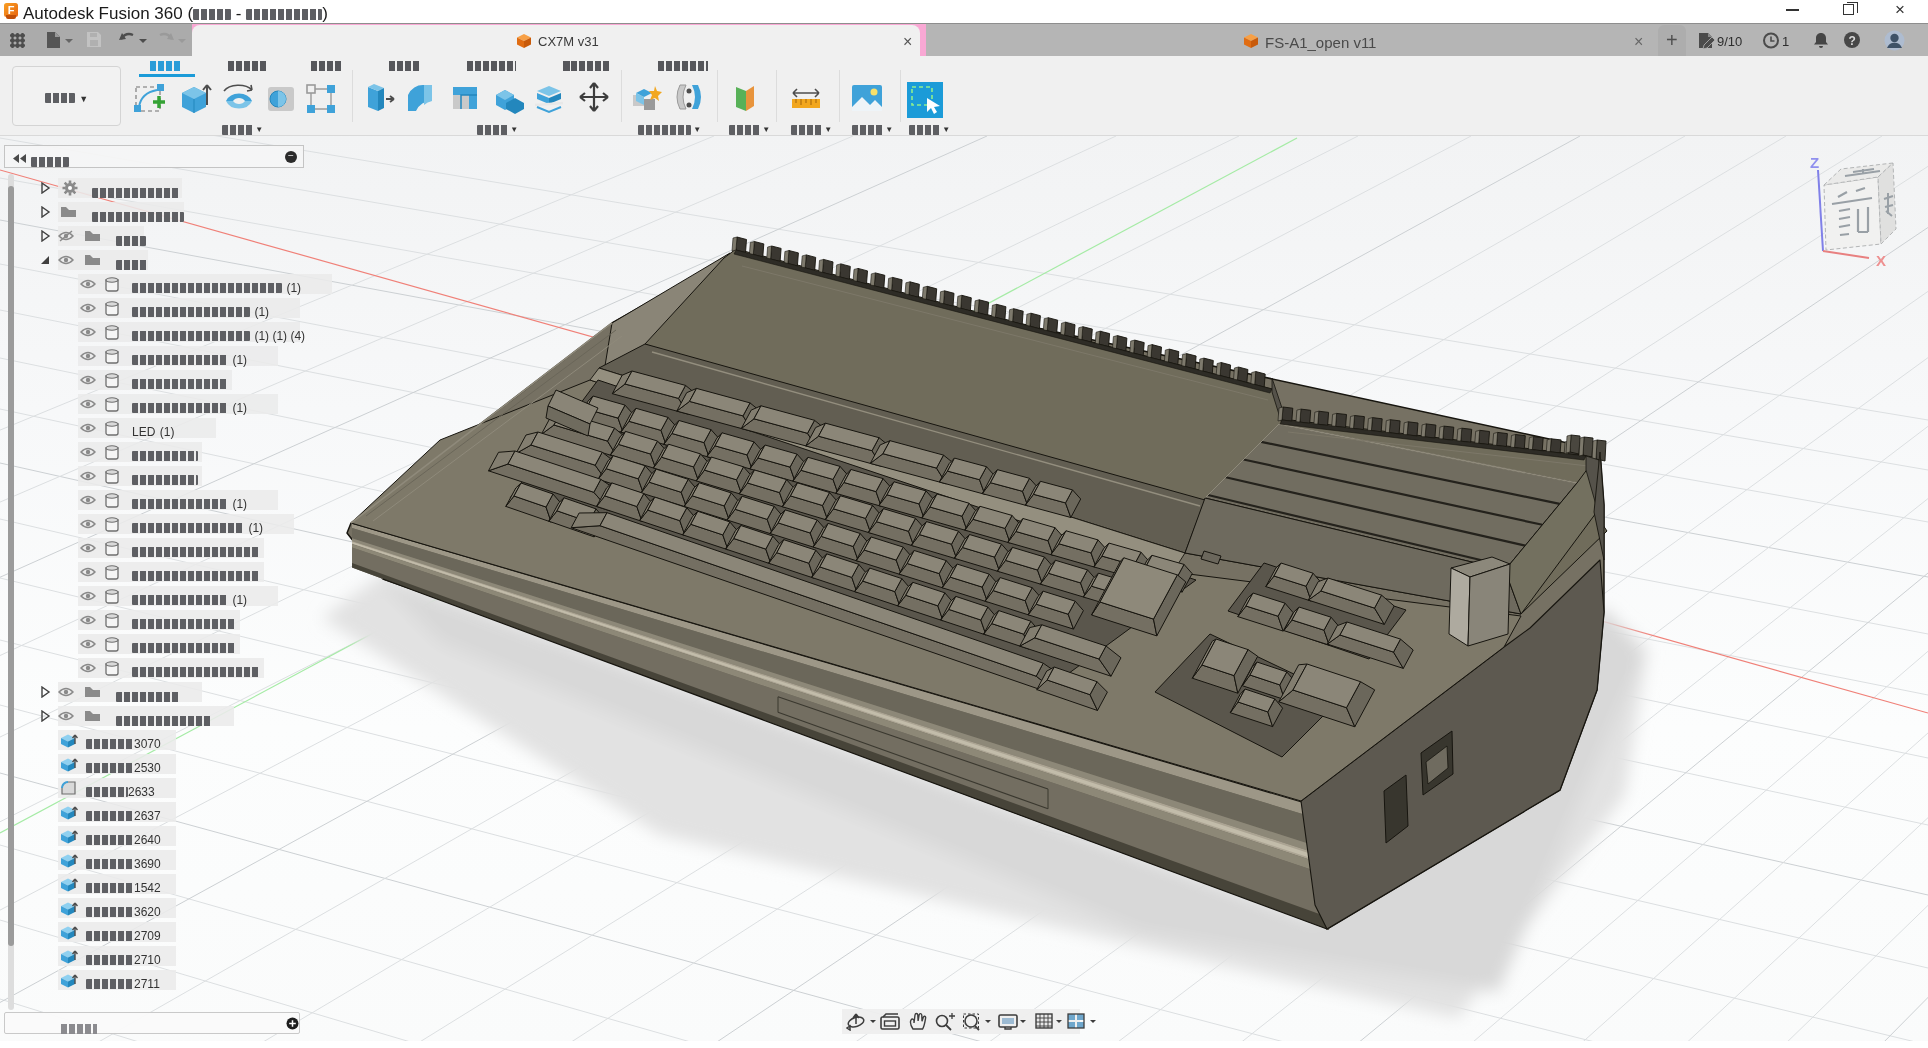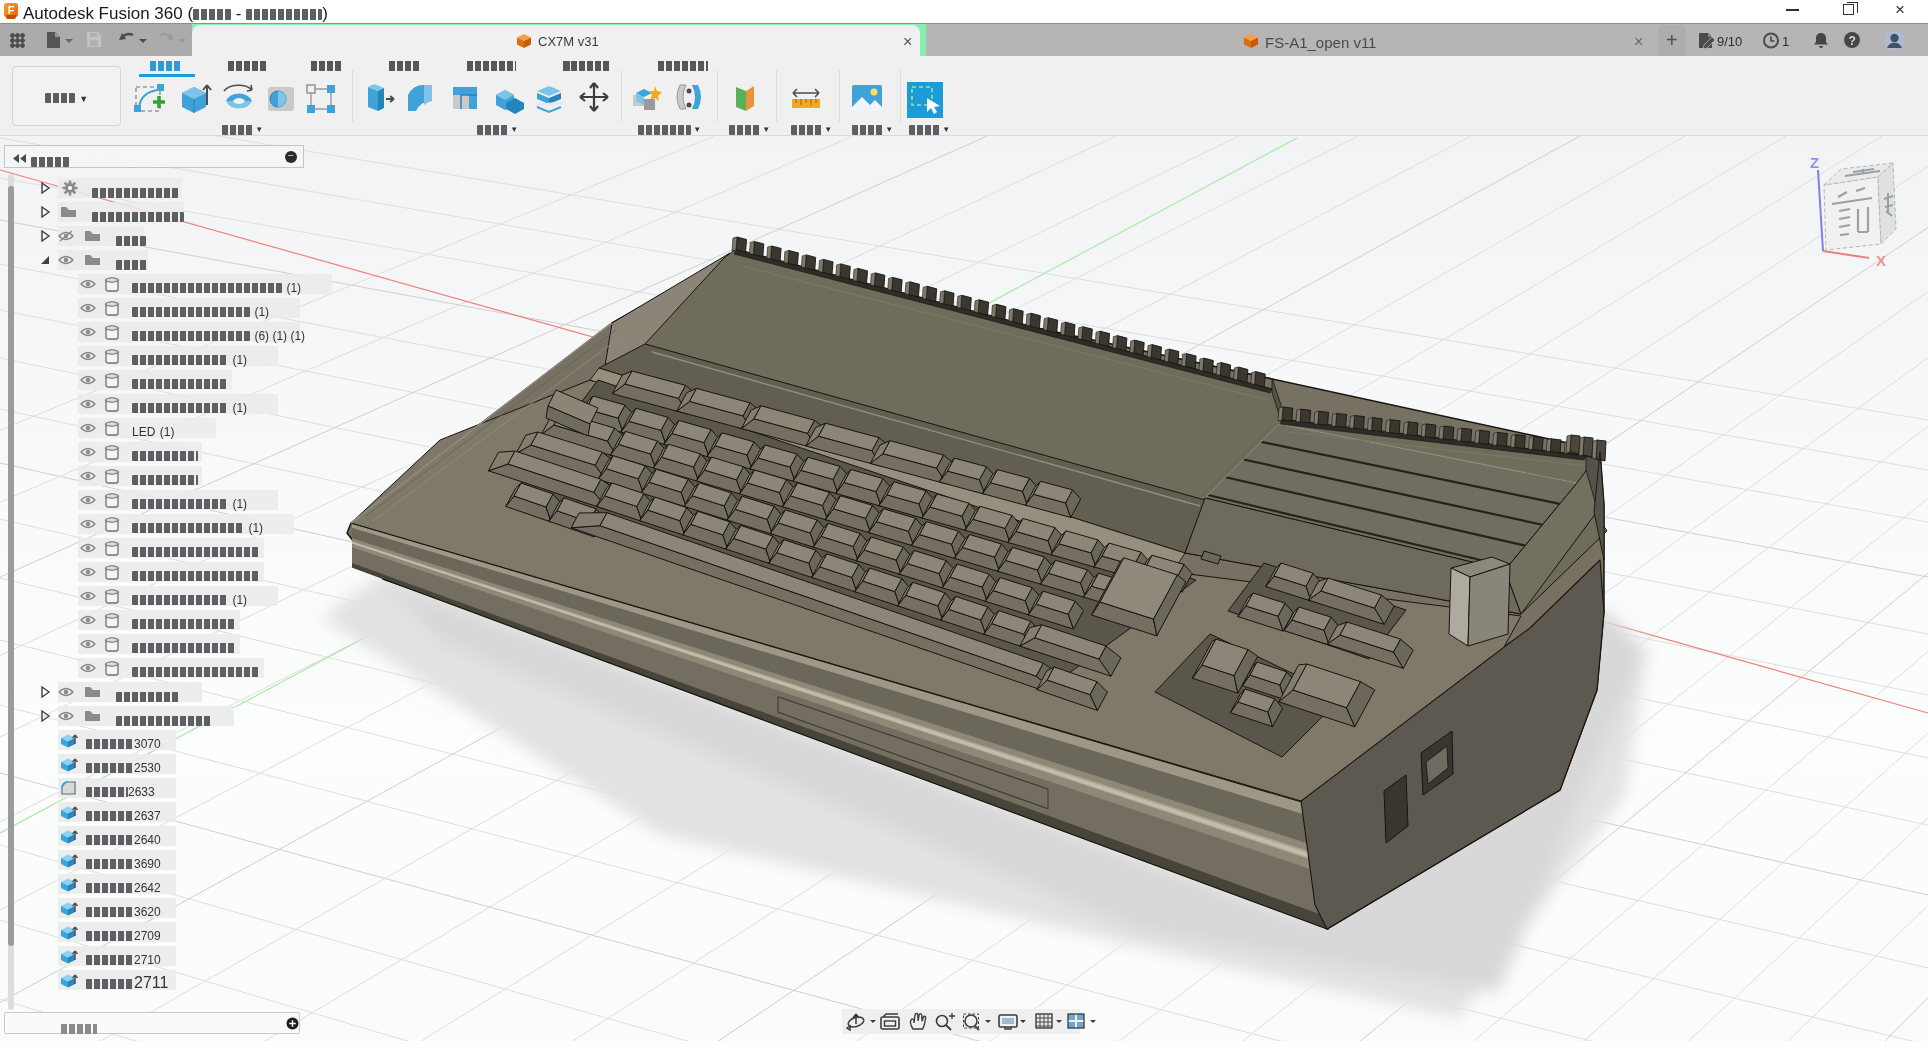--- a/index.html
+++ b/index.html
@@ -9,21 +9,21 @@
 <div class="abs" style="left:0;top:0;width:1928px;height:1048px;background:#fff">
 <div class="abs" style="left:0;top:0;width:1928px;height:23px;background:#ffffff">
 <div class="abs" style="left:4px;top:3px;width:14px;height:14px;background:linear-gradient(135deg,#f9a025,#e8650f);border-radius:2.5px;color:#fff;font-weight:bold;font-size:11px;text-align:center;line-height:14px">F</div>
       <div class="abs" style="left:6px;top:15px;width:10px;height:4px;background:#c14f08;border-radius:0 0 2px 2px"></div>
 <div class="abs" style="left:23px;top:4px;font-size:17px;color:#1a1a1a">Autodesk Fusion 360 (<span class="g" style="width:38px;height:11px"></span> - <span class="g" style="width:76px;height:11px"></span>)</div>
 <div class="abs" style="left:1786px;top:9px;width:13px;height:1.5px;background:#333"></div>
 <div class="abs" style="left:1843px;top:4px;width:11px;height:11px;border:1.5px solid #333"></div>
 <div class="abs" style="left:1847px;top:2px;width:11px;height:11px;border-top:1.5px solid #333;border-right:1.5px solid #333"></div>
 <div class="abs" style="left:1895px;top:3px;font-size:17px;color:#333;line-height:14px">×</div>
 </div>
-<div class="abs" style="left:0;top:23px;width:1928px;height:33px;background:#86efac;border-top:1px solid #8e8e8e">
+<div class="abs" style="left:0;top:23px;width:1928px;height:33px;background:#f9a8d4;border-top:1px solid #8e8e8e">
 <div class="abs" style="left:0;top:0;width:192px;height:33px;background:#ababab"></div>
 <div class="abs" style="left:10px;top:9px;width:15px;height:15px;background:
 radial-gradient(circle 2.2px at 2.5px 2.5px,#4d4d4d 2.2px,transparent 2.3px),radial-gradient(circle 2.2px at 7.5px 2.5px,#4d4d4d 2.2px,transparent 2.3px),radial-gradient(circle 2.2px at 12.5px 2.5px,#4d4d4d 2.2px,transparent 2.3px),
 radial-gradient(circle 2.2px at 2.5px 7.5px,#4d4d4d 2.2px,transparent 2.3px),radial-gradient(circle 2.2px at 7.5px 7.5px,#4d4d4d 2.2px,transparent 2.3px),radial-gradient(circle 2.2px at 12.5px 7.5px,#4d4d4d 2.2px,transparent 2.3px),
 radial-gradient(circle 2.2px at 2.5px 12.5px,#4d4d4d 2.2px,transparent 2.3px),radial-gradient(circle 2.2px at 7.5px 12.5px,#4d4d4d 2.2px,transparent 2.3px),radial-gradient(circle 2.2px at 12.5px 12.5px,#4d4d4d 2.2px,transparent 2.3px)"></div>
 <svg class="abs" style="left:45px;top:7px" width="30" height="19">
         <path d="M2,1 h8 l5,5 v11 h-13 z" fill="#555"></path>
         <path d="M10,1 l5,5 h-5 z" fill="#999"></path>
         <path d="M20,8 l4,4 l4,-4 z" fill="#666"></path>
       </svg>
@@ -836,21 +836,21 @@
       <span class="abs" style="left:132px;top:302px"><span class="g" style="width:118px"></span> <span style="font-size:12px;color:#333">(1)</span></span>
       <div class="abs" style="left:78px;top:322px;width:222px;height:20px;background:rgba(235,235,235,0.88)"></div>
       <svg class="abs" style="left:80px;top:326px" width="16" height="12">
         <path d="M1,6 q7,-7 14,0 q-7,7 -14,0 z" fill="none" stroke="#8a8a8a" stroke-width="1.5"></path>
         <circle cx="8" cy="6" r="2.2" fill="#8a8a8a"></circle>
       </svg>
       <svg class="abs" style="left:104px;top:325px" width="16" height="15">
         <path d="M2,3 h12 v9 a2,2 0 0 1 -2,2 h-8 a2,2 0 0 1 -2,-2 z" fill="#f5f5f5" stroke="#6f6f6f" stroke-width="1.3"></path>
         <path d="M2,3 a6,2.2 0 0 0 12,0 a6,2.2 0 0 0 -12,0 z" fill="#d9d9d9" stroke="#6f6f6f" stroke-width="1.1"></path>
       </svg>
-      <span class="abs" style="left:132px;top:326px"><span class="g" style="width:118px"></span> <span style="font-size:12px;color:#333">(6) (1) (1)</span></span>
+      <span class="abs" style="left:132px;top:326px"><span class="g" style="width:118px"></span> <span style="font-size:12px;color:#333">(1) (1) (4)</span></span>
       <div class="abs" style="left:78px;top:346px;width:200px;height:20px;background:rgba(235,235,235,0.88)"></div>
       <svg class="abs" style="left:80px;top:350px" width="16" height="12">
         <path d="M1,6 q7,-7 14,0 q-7,7 -14,0 z" fill="none" stroke="#8a8a8a" stroke-width="1.5"></path>
         <circle cx="8" cy="6" r="2.2" fill="#8a8a8a"></circle>
       </svg>
       <svg class="abs" style="left:104px;top:349px" width="16" height="15">
         <path d="M2,3 h12 v9 a2,2 0 0 1 -2,2 h-8 a2,2 0 0 1 -2,-2 z" fill="#f5f5f5" stroke="#6f6f6f" stroke-width="1.3"></path>
         <path d="M2,3 a6,2.2 0 0 0 12,0 a6,2.2 0 0 0 -12,0 z" fill="#d9d9d9" stroke="#6f6f6f" stroke-width="1.1"></path>
       </svg>
       <span class="abs" style="left:132px;top:350px"><span class="g" style="width:96px"></span> <span style="font-size:12px;color:#333">(1)</span></span>
@@ -1056,21 +1056,21 @@
         <path d="M16,12 v-9 M16,3 l-2.5,3 M16,3 l2.5,3" stroke="#4d4d4d" stroke-width="1.4" fill="none"></path>
       </svg>
       <span class="abs" style="left:86px;top:854px"><span class="g" style="width:48px"></span><span style="font-size:12px;color:#333">3690</span></span>
       <div class="abs" style="left:58px;top:874px;width:118px;height:20px;background:rgba(235,235,235,0.88)"></div>
       <svg class="abs" style="left:59px;top:876px" width="19" height="17">
         <path d="M2,6 l7,-3.5 l7,3.5 l-7,3.5 z" fill="#8fd0f0"></path>
         <path d="M2,6 l7,3.5 v6 l-7,-3.5 z" fill="#3fa2d9"></path>
         <path d="M16,6 l-7,3.5 v6 l7,-3.5 z" fill="#2387bd"></path>
         <path d="M16,12 v-9 M16,3 l-2.5,3 M16,3 l2.5,3" stroke="#4d4d4d" stroke-width="1.4" fill="none"></path>
       </svg>
-      <span class="abs" style="left:86px;top:878px"><span class="g" style="width:48px"></span><span style="font-size:12px;color:#333">2642</span></span>
+      <span class="abs" style="left:86px;top:878px"><span class="g" style="width:48px"></span><span style="font-size:12px;color:#333">1542</span></span>
       <div class="abs" style="left:58px;top:898px;width:118px;height:20px;background:rgba(235,235,235,0.88)"></div>
       <svg class="abs" style="left:59px;top:900px" width="19" height="17">
         <path d="M2,6 l7,-3.5 l7,3.5 l-7,3.5 z" fill="#8fd0f0"></path>
         <path d="M2,6 l7,3.5 v6 l-7,-3.5 z" fill="#3fa2d9"></path>
         <path d="M16,6 l-7,3.5 v6 l7,-3.5 z" fill="#2387bd"></path>
         <path d="M16,12 v-9 M16,3 l-2.5,3 M16,3 l2.5,3" stroke="#4d4d4d" stroke-width="1.4" fill="none"></path>
       </svg>
       <span class="abs" style="left:86px;top:902px"><span class="g" style="width:48px"></span><span style="font-size:12px;color:#333">3620</span></span>
       <div class="abs" style="left:58px;top:922px;width:118px;height:20px;background:rgba(235,235,235,0.88)"></div>
       <svg class="abs" style="left:59px;top:924px" width="19" height="17">
@@ -1088,21 +1088,21 @@
         <path d="M16,12 v-9 M16,3 l-2.5,3 M16,3 l2.5,3" stroke="#4d4d4d" stroke-width="1.4" fill="none"></path>
       </svg>
       <span class="abs" style="left:86px;top:950px"><span class="g" style="width:48px"></span><span style="font-size:12px;color:#333">2710</span></span>
       <div class="abs" style="left:58px;top:970px;width:118px;height:20px;background:rgba(235,235,235,0.88)"></div>
       <svg class="abs" style="left:59px;top:972px" width="19" height="17">
         <path d="M2,6 l7,-3.5 l7,3.5 l-7,3.5 z" fill="#8fd0f0"></path>
         <path d="M2,6 l7,3.5 v6 l-7,-3.5 z" fill="#3fa2d9"></path>
         <path d="M16,6 l-7,3.5 v6 l7,-3.5 z" fill="#2387bd"></path>
         <path d="M16,12 v-9 M16,3 l-2.5,3 M16,3 l2.5,3" stroke="#4d4d4d" stroke-width="1.4" fill="none"></path>
       </svg>
-      <span class="abs" style="left:86px;top:974px"><span class="g" style="width:48px"></span><span style="font-size:16px;color:#333">2711</span></span>
+      <span class="abs" style="left:86px;top:974px"><span class="g" style="width:48px"></span><span style="font-size:12px;color:#333">2711</span></span>
     </div>
     <div class="abs" style="left:4px;top:1012px;width:296px;height:22px;background:rgba(250,250,250,0.95);border:1px solid #c9c9c9;border-radius:2px">
       <span class="abs" style="left:56px;top:6px"><span class="gl" style="width:36px"></span></span>
       <svg class="abs" style="left:281px;top:4px" width="13" height="13">
         <circle cx="6.5" cy="6.5" r="6" fill="#1d1d1d"></circle>
         <path d="M6.5,3.2 v6.6 M3.2,6.5 h6.6" stroke="#fff" stroke-width="1.5"></path>
       </svg>
     </div>
     <div class="abs" style="left:842px;top:1009px;width:238px;height:25px;background:rgba(238,238,238,0.95)">
       <svg class="abs" style="left:4px;top:3px" width="30" height="19">

